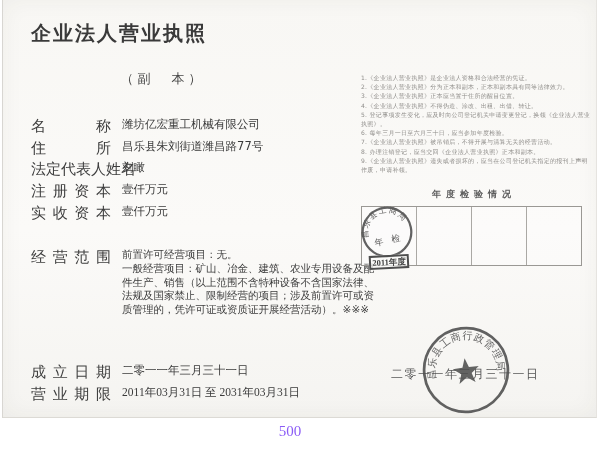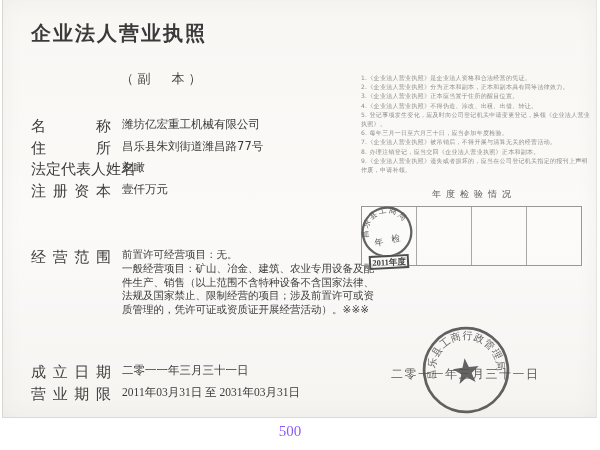--- a/index.html
+++ b/index.html
@@ -26,21 +26,21 @@
   .r1{top:117px}.r2{top:139px}.r3{top:160px}.r4{top:182px}.r5{top:204px}.r6{top:226px}
   .r7{top:248px}.r8{top:363px}.r9{top:385px}
   .scope { width:258px; white-space:pre-wrap; font-size:10.5px; line-height:13.8px; color:#3c3c3c; }
   .serifnum { font-family:"Liberation Serif", serif; }
   
   .notice-title { position:absolute; left:358px; top:48px; width:222px; text-align:center;
                   font-size:9px; letter-spacing:14px; color:#6b6b6b; text-indent:14px; }
   .notice-list { position:absolute; left:358px; top:73px; width:232px; }
   .notice-item { font-size:6px; line-height:9.2px; color:#8f8d8a; letter-spacing:0.3px; }
   .annual-title { position:absolute; left:358px; top:188px; width:221px; text-align:center;
-                  font-size:9px; letter-spacing:5px; color:#5c5c5c; text-indent:5px; }
+                  font-size:9px; letter-spacing:5px; color:#5c5c5c; text-indent:5px;font-weight:bold; }
   .annual-table { position:absolute; left:358px; top:206px; width:221px; height:60px;
                   border:1px solid #9a9894; display:flex; background:rgba(255,255,255,0.25); }
   .annual-cell { flex:1; border-right:1px solid #aaa8a4; }
   .annual-cell:last-child { border-right:none; }
   .annual-stamp { position:absolute; left:356px; top:204px; transform:rotate(-12deg); opacity:0.9; }
   .year-box { position:absolute; left:366px; top:255px; width:40px; height:14px;
               border:2px solid #4e4e4e; background:rgba(250,250,248,0.7);
               font-family:"Liberation Serif", serif; font-size:8.5px; font-weight:bold; color:#3f3f3f;
               text-align:center; line-height:10px; transform:rotate(-3deg); }
   .seal-date { position:absolute; left:388px; top:366px; width:160px; font-size:12px;
@@ -65,20 +65,24 @@
     <div class="frow r2">
       <span class="flabel">住 所</span>
       <span class="fvalue">昌乐县朱刘街道潍昌路77号</span>
     </div>
     <div class="frow r3">
       <span class="flabel">法定代表人姓名</span>
       <span class="fvalue">刘瞰</span>
     </div>
     <div class="frow r4">
       <span class="flabel">注 册 资 本</span>
+      <span class="fvalue">壹仟万元</span>
+    </div>
+    <div class="frow r5">
+      <span class="flabel">实 收 资 本</span>
       <span class="fvalue">壹仟万元</span>
     </div>
     <div class="frow r7">
       <span class="flabel">经 营 范 围</span>
       <span class="fvalue scope">前置许可经营项目：无。
 一般经营项目：矿山、冶金、建筑、农业专用设备及配件生产、销售（以上范围不含特种设备不含国家法律、法规及国家禁止、限制经营的项目；涉及前置许可或资质管理的，凭许可证或资质证开展经营活动）。※※※</span>
     </div>
     <div class="frow r8">
       <span class="flabel">成 立 日 期</span>
       <span class="fvalue">二零一一年三月三十一日</span>

